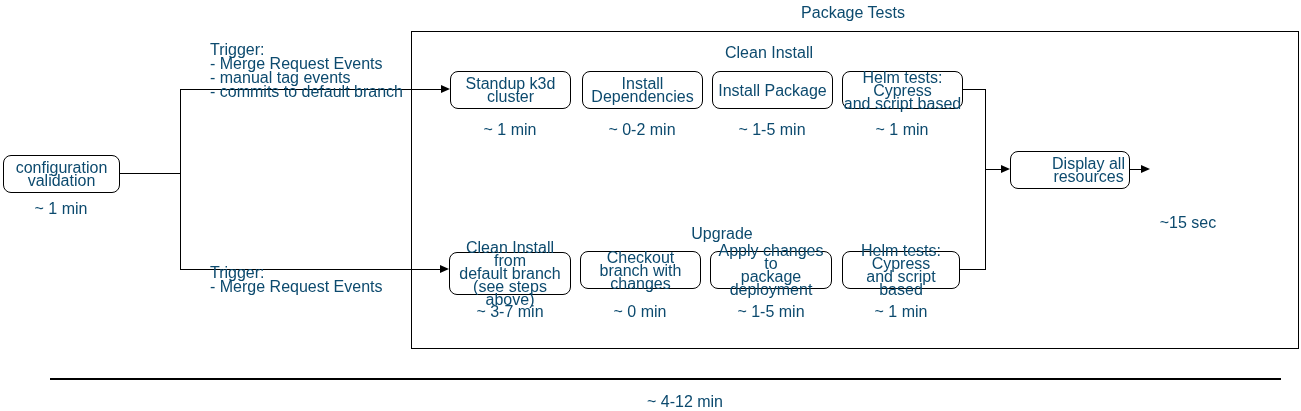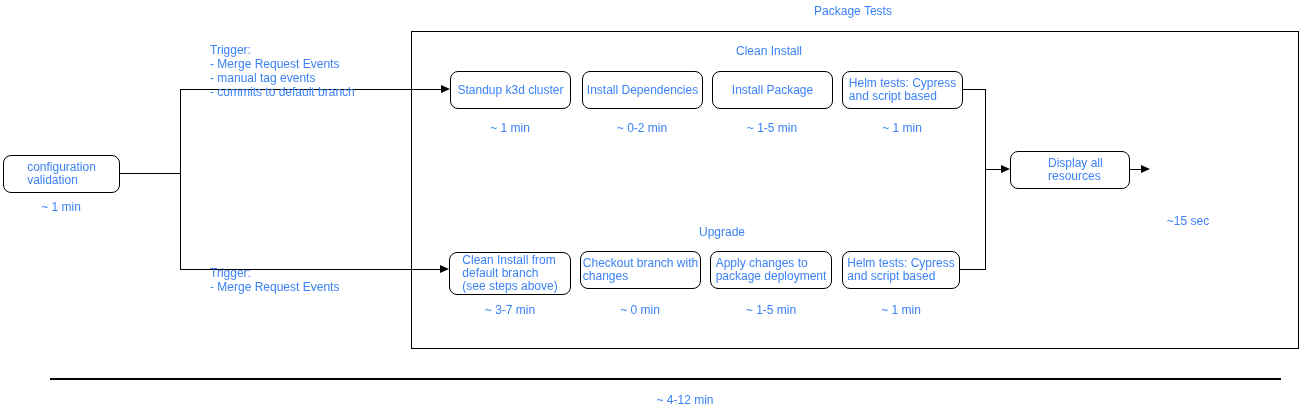--- a/index.html
+++ b/index.html
@@ -1,23 +1,23 @@
 <!DOCTYPE html>
 <html><head>
 <meta charset="utf-8">
 <style>
   html,body{margin:0;padding:0;background:#ffffff;}
   .canvas{
     position:relative;width:1301px;height:411px;background:#ffffff;overflow:hidden;
-    font-family:"Liberation Sans","DejaVu Sans",sans-serif;color:#3b82f6;font-size:12px;
+    font-family:"Liberation Sans","DejaVu Sans",sans-serif;color:#0c4a6e;font-size:16px;
   }
   .bigrect{position:absolute;left:411px;top:31px;width:886px;height:316px;border:1px solid #000;background:transparent;}
   .box{
     position:absolute;border:1px solid #000;border-radius:8px;background:#fff;
-    display:flex;align-items:center;justify-content:center;text-align:left;
+    display:flex;align-items:center;justify-content:center;text-align:center;
     line-height:13px;white-space:pre-line;box-sizing:border-box;z-index:3;
   }
   .lbl{position:absolute;white-space:nowrap;transform:translateX(-50%);z-index:2;}
   .tleft{position:absolute;line-height:14px;white-space:nowrap;z-index:2;margin-top:25px;}
   .hline{position:absolute;height:1px;background:#000;z-index:1;}
   .vline{position:absolute;width:1px;background:#000;z-index:1;}
   .sep{position:absolute;height:2px;background:#000;z-index:1;}
   .arrow-r{position:absolute;width:0;height:0;border-top:4px solid transparent;
     border-bottom:4px solid transparent;border-left:9px solid #000;z-index:2;}
 </style>

